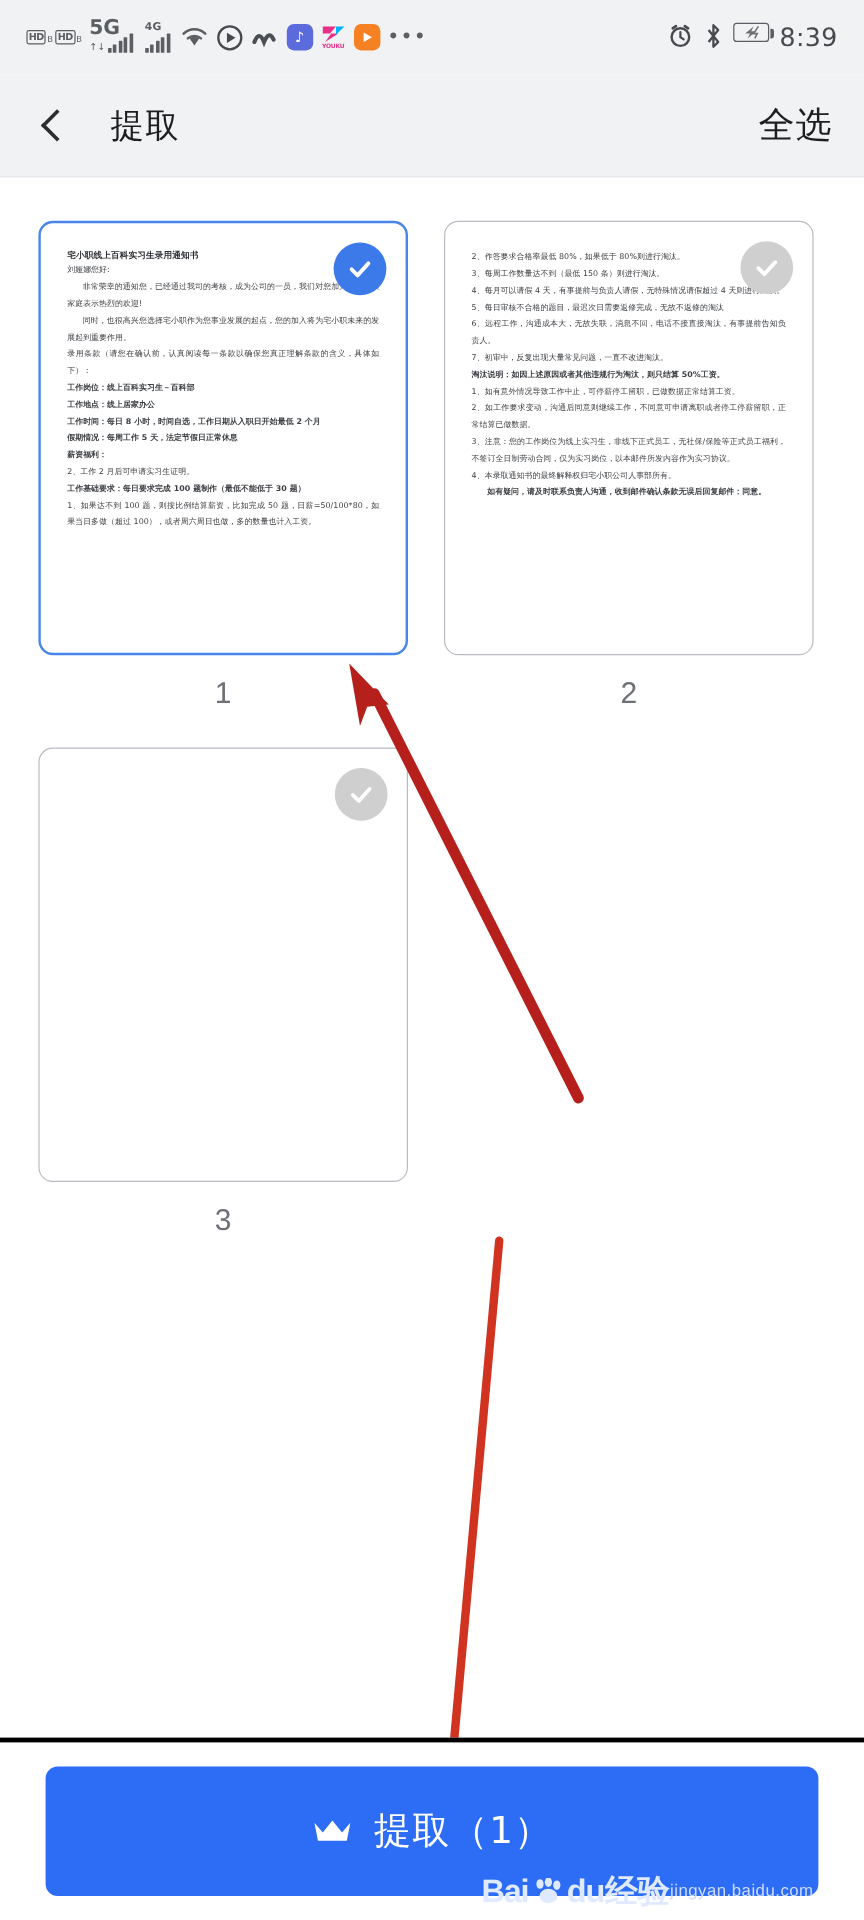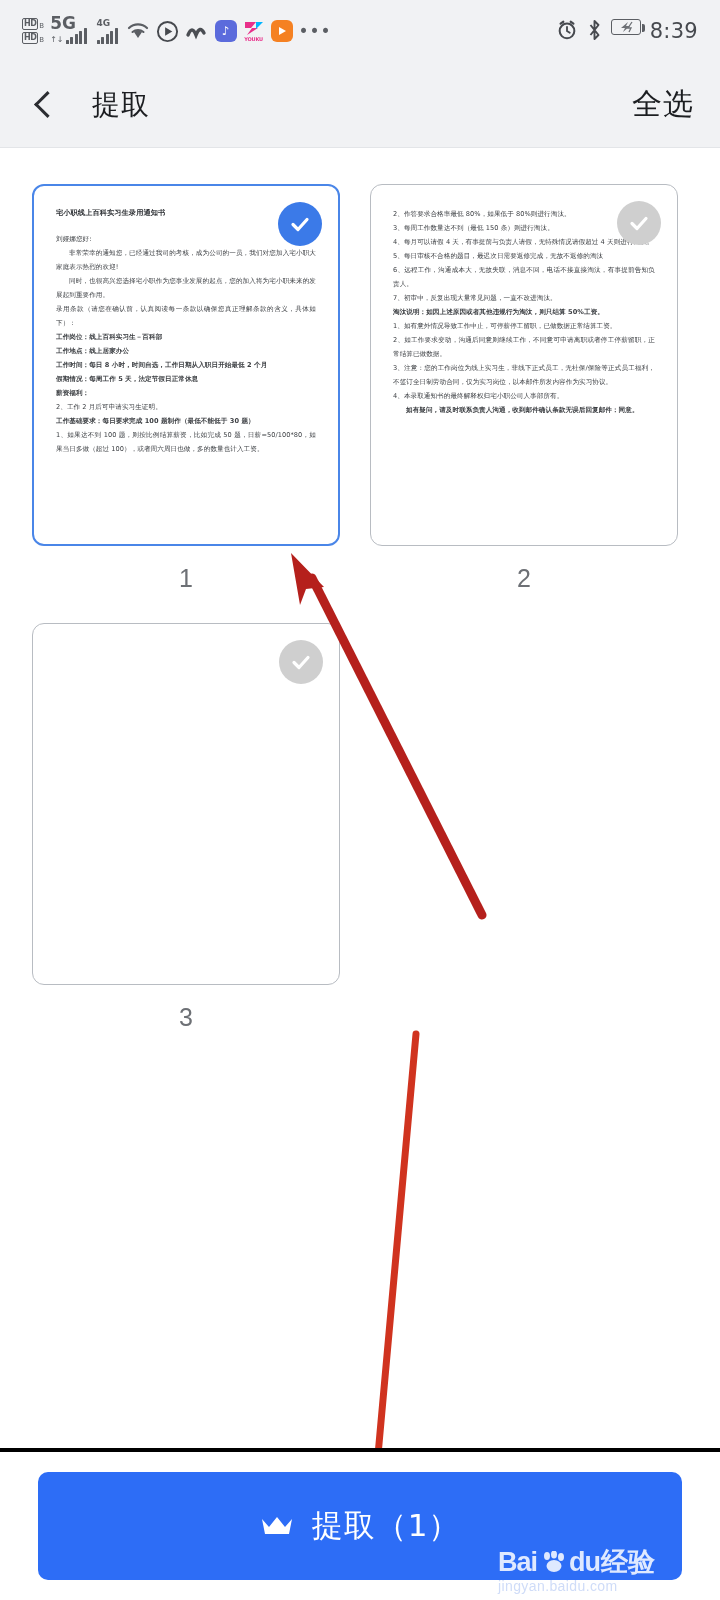--- a/index.html
+++ b/index.html
@@ -13,21 +13,21 @@
 
   
   .statusbar{
     height:62px; background:#f1f2f4;
     display:flex; align-items:center;
     padding:0 22px;
     position:relative;
   }
   .sb-left{ display:flex; align-items:center; gap:6px; }
   .sb-right{ display:flex; align-items:flex-start; gap:9px; margin-left:auto; }
-  .hd-stack{ display:flex; flex-direction:column; gap:2px; }
+  .hd-stack{ display:flex; flex-direction:row; gap:2px; }
   .hd-box{
     font-size:8px; font-weight:bold; color:#5b5e63;
     border:1.4px solid #5b5e63; border-radius:2px;
     padding:0 1px; line-height:10px; letter-spacing:-.5px;
   }
   .hd-row{ display:flex; align-items:flex-end; gap:1px; }
   .hd-sub{ font-size:7px; color:#5b5e63; line-height:8px; }
   .net-grp{ display:flex; flex-direction:column; align-items:flex-start; }
   .net-lbl{ font-size:17px; color:#5b5e63; line-height:11px; font-weight:bold; }
   .bars{ display:flex; align-items:flex-end; gap:1.5px; height:15px; }
@@ -72,21 +72,21 @@
   .cell{ width:308px; }
   .card{
     width:308px; height:362px; background:#fff;
     border:1px solid #b8bcc2; border-radius:12px;
     position:relative; overflow:hidden;
   }
   .card.selected{ border:2px solid #4a86e8; }
   .doc{ padding:22px 22px 0 22px; }
   .doc-title{
     font-size:7.2px; font-weight:bold; color:#2c2f33;
-    margin-bottom:14px; letter-spacing:.1px;
+    letter-spacing:.1px;
   }
   .doc-p{
     font-size:6.6px; color:#3b3e42; line-height:14px;
     letter-spacing:.05px; text-align:justify;
   }
   .doc-p.b{ font-weight:bold; }
   .doc-p.ind{ text-indent:13px; }
   .badge{
     position:absolute; top:16px; right:16px;
     width:44px; height:44px; border-radius:50%;
@@ -110,22 +110,22 @@
   .cta{
     width:644px; height:108px; background:#2d6df6; border-radius:10px;
     display:flex; align-items:center; justify-content:center; gap:18px;
     position:relative;
   }
   .crown{ width:34px; height:24px; }
   .cta-label{ font-size:31px; color:#fff; letter-spacing:1px; }
 
   
   .wm{
-    position:absolute; right:27px; bottom:-14px;
-    display:flex; flex-direction:column; align-items:flex-start;
+    position:absolute; right:4px; bottom:-14px;
+    display:flex; flex-direction:row; align-items:center;
     pointer-events:none;
   }
   .wm-row{ display:flex; align-items:center; gap:1px; }
   .wm-bai{ font-size:27px; font-weight:bold; color:#dfe9ff; letter-spacing:-1px;
            font-family:"Liberation Sans",sans-serif; }
   .wm-du{ font-size:27px; font-weight:bold; color:#dfe9ff; letter-spacing:-1px;
           font-family:"Liberation Sans",sans-serif; }
   .wm-cn{ font-size:27px; font-weight:bold; color:#dfe9ff; }
   .wm-url{ font-size:14px; color:#cfdcf8; letter-spacing:.4px;
            font-family:"Liberation Sans",sans-serif; margin-top:-2px; }

